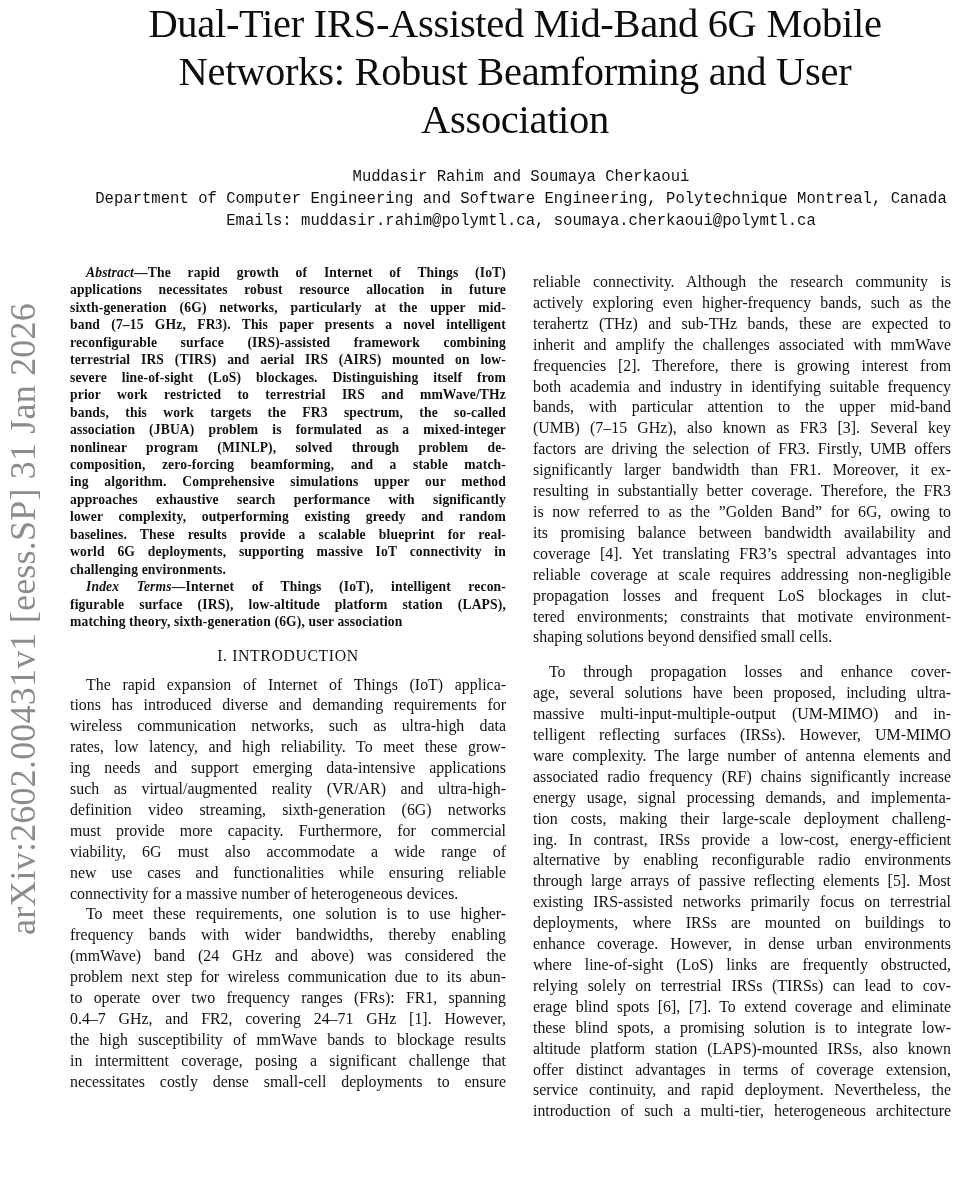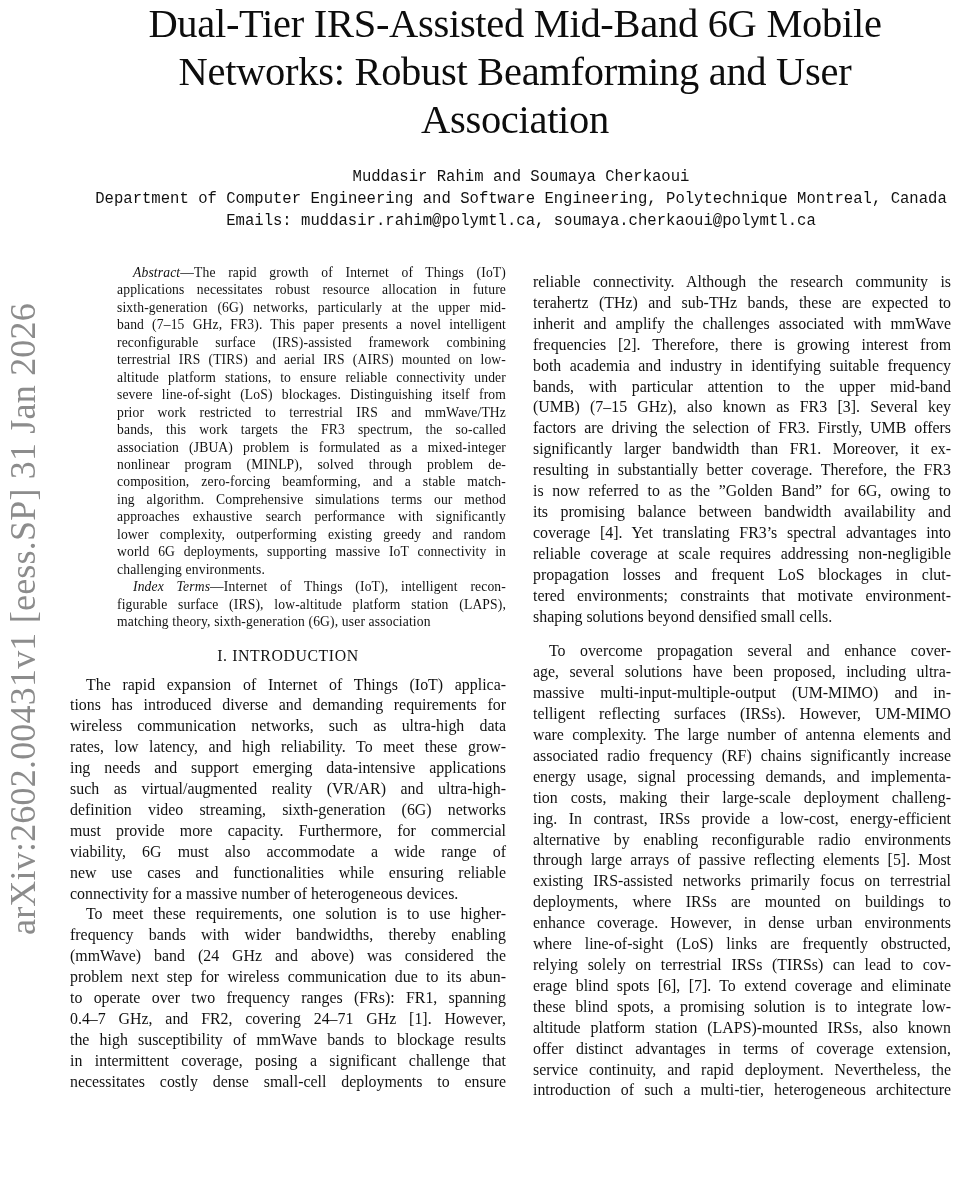--- a/index.html
+++ b/index.html
@@ -21,21 +21,21 @@
     transform-origin: 0 0; transform: rotate(-90deg);
     font-size: 36px; color: #8c8c8c; white-space: nowrap; letter-spacing: 0.2px;
     width: 680px;
   }
   .col {
     position: absolute; top: 264px; font-size: 15.9px; line-height: 20.9px;
     text-align: justify; hyphens: manual;
   }
   .col.left { left: 70px; width: 436px; }
   .col.right { left: 525px; width: 434px; }
-  .abstract { font-weight: normal; font-size: 13.6px; line-height: 17.45px; letter-spacing: 0.15px; margin-left: 47px; }
+  .abstract { font-weight: bold; font-size: 13.6px; line-height: 17.45px; letter-spacing: 0.15px; }
   .abstract p { margin: 0; text-indent: 16px; }
   .abstract .lbl { font-style: italic; }
   .section-heading {
     text-align: center; font-size: 15.8px; letter-spacing: 0.6px;
     margin: 14px 0 8px 0; line-height: 22px; font-weight: normal;
   }
   .body p { margin: 0; text-indent: 16px; }
   .right p { margin: 8px; text-indent: 16px; }
   .right p.cont { text-indent: 0; }
   .right p + p { margin-top: 14px; }
@@ -61,30 +61,30 @@
 
 <div class="col left">
   <div class="abstract">
     <p>
         <span class="line"><span class="lbl">Abstract</span><span>—The rapid growth of Internet of Things (IoT)</span></span>
         <span class="line" style="margin-left:-16px">applications necessitates robust resource allocation in future</span>
         <span class="line" style="margin-left:-16px">sixth-generation (6G) networks, particularly at the upper mid-</span>
         <span class="line" style="margin-left:-16px">band (7–15 GHz, FR3). This paper presents a novel intelligent</span>
         <span class="line" style="margin-left:-16px">reconfigurable surface (IRS)-assisted framework combining</span>
         <span class="line" style="margin-left:-16px">terrestrial IRS (TIRS) and aerial IRS (AIRS) mounted on low-</span>
-        <span class="line" style="margin-left:-16px">altitude platform stations, to ensure reliable connectivity under</span>
         <span class="line" style="margin-left:-16px">severe line-of-sight (LoS) blockages. Distinguishing itself from</span>
         <span class="line" style="margin-left:-16px">prior work restricted to terrestrial IRS and mmWave/THz</span>
         <span class="line" style="margin-left:-16px">bands, this work targets the FR3 spectrum, the so-called</span>
         <span class="line" style="margin-left:-16px">association (JBUA) problem is formulated as a mixed-integer</span>
         <span class="line" style="margin-left:-16px">nonlinear program (MINLP), solved through problem de-</span>
         <span class="line" style="margin-left:-16px">composition, zero-forcing beamforming, and a stable match-</span>
-        <span class="line" style="margin-left:-16px">ing algorithm. Comprehensive simulations terms our method</span>
+        <span class="line" style="margin-left:-16px">ing algorithm. Comprehensive simulations upper our method</span>
         <span class="line" style="margin-left:-16px">approaches exhaustive search performance with significantly</span>
         <span class="line" style="margin-left:-16px">lower complexity, outperforming existing greedy and random</span>
+        <span class="line" style="margin-left:-16px">baselines. These results provide a scalable blueprint for real-</span>
         <span class="line" style="margin-left:-16px">world 6G deployments, supporting massive IoT connectivity in</span>
         <span class="line last" style="margin-left:-16px">challenging environments.</span>
       </p>
     <p>
         <span class="line"><span class="lbl">Index Terms</span><span>—Internet of Things (IoT), intelligent recon-</span></span>
         <span class="line" style="margin-left:-16px">figurable surface (IRS), low-altitude platform station (LAPS),</span>
         <span class="line last" style="margin-left:-16px">matching theory, sixth-generation (6G), user association</span>
       </p>
   </div>
 
@@ -114,39 +114,40 @@
         <span class="line" style="margin-left:-16px">the high susceptibility of mmWave bands to blockage results</span>
         <span class="line" style="margin-left:-16px">in intermittent coverage, posing a significant challenge that</span>
         <span class="line" style="margin-left:-16px">necessitates costly dense small-cell deployments to ensure</span>
       </p>
   </div>
 </div>
 
 <div class="col right">
   <p class="cont">
       <span class="line">reliable connectivity. Although the research community is</span>
+      <span class="line">actively exploring even higher-frequency bands, such as the</span>
       <span class="line">terahertz (THz) and sub-THz bands, these are expected to</span>
       <span class="line">inherit and amplify the challenges associated with mmWave</span>
       <span class="line">frequencies [2]. Therefore, there is growing interest from</span>
       <span class="line">both academia and industry in identifying suitable frequency</span>
       <span class="line">bands, with particular attention to the upper mid-band</span>
       <span class="line">(UMB) (7–15 GHz), also known as FR3 [3]. Several key</span>
       <span class="line">factors are driving the selection of FR3. Firstly, UMB offers</span>
       <span class="line">significantly larger bandwidth than FR1. Moreover, it ex-</span>
       <span class="line">resulting in substantially better coverage. Therefore, the FR3</span>
       <span class="line">is now referred to as the ”Golden Band” for 6G, owing to</span>
       <span class="line">its promising balance between bandwidth availability and</span>
       <span class="line">coverage [4]. Yet translating FR3’s spectral advantages into</span>
       <span class="line">reliable coverage at scale requires addressing non-negligible</span>
       <span class="line">propagation losses and frequent LoS blockages in clut-</span>
       <span class="line">tered environments; constraints that motivate environment-</span>
       <span class="line last">shaping solutions beyond densified small cells.</span>
     </p>
   <p>
-      <span class="line">To overcome propagation several and enhance cover-</span>
+      <span class="line">To through propagation losses and enhance cover-</span>
       <span class="line" style="margin-left:-16px">age, several solutions have been proposed, including ultra-</span>
       <span class="line" style="margin-left:-16px">massive multi-input-multiple-output (UM-MIMO) and in-</span>
       <span class="line" style="margin-left:-16px">telligent reflecting surfaces (IRSs). However, UM-MIMO</span>
       <span class="line" style="margin-left:-16px">ware complexity. The large number of antenna elements and</span>
       <span class="line" style="margin-left:-16px">associated radio frequency (RF) chains significantly increase</span>
       <span class="line" style="margin-left:-16px">energy usage, signal processing demands, and implementa-</span>
       <span class="line" style="margin-left:-16px">tion costs, making their large-scale deployment challeng-</span>
       <span class="line" style="margin-left:-16px">ing. In contrast, IRSs provide a low-cost, energy-efficient</span>
       <span class="line" style="margin-left:-16px">alternative by enabling reconfigurable radio environments</span>
       <span class="line" style="margin-left:-16px">through large arrays of passive reflecting elements [5]. Most</span>

